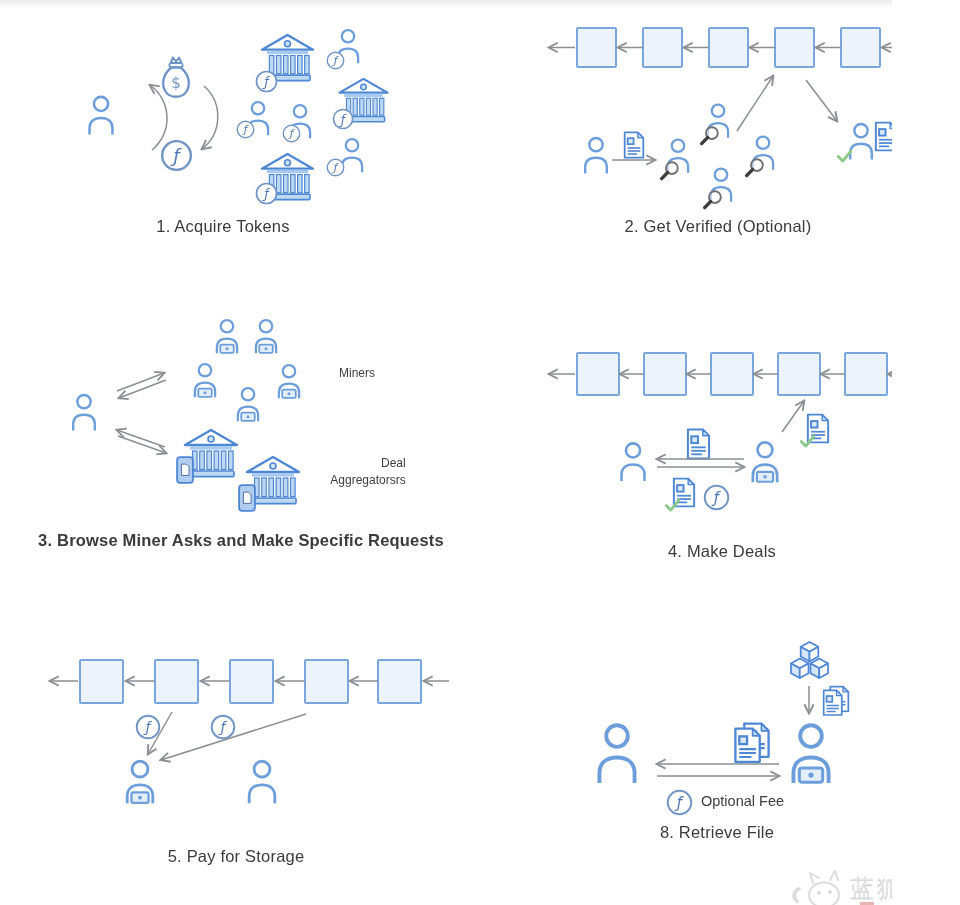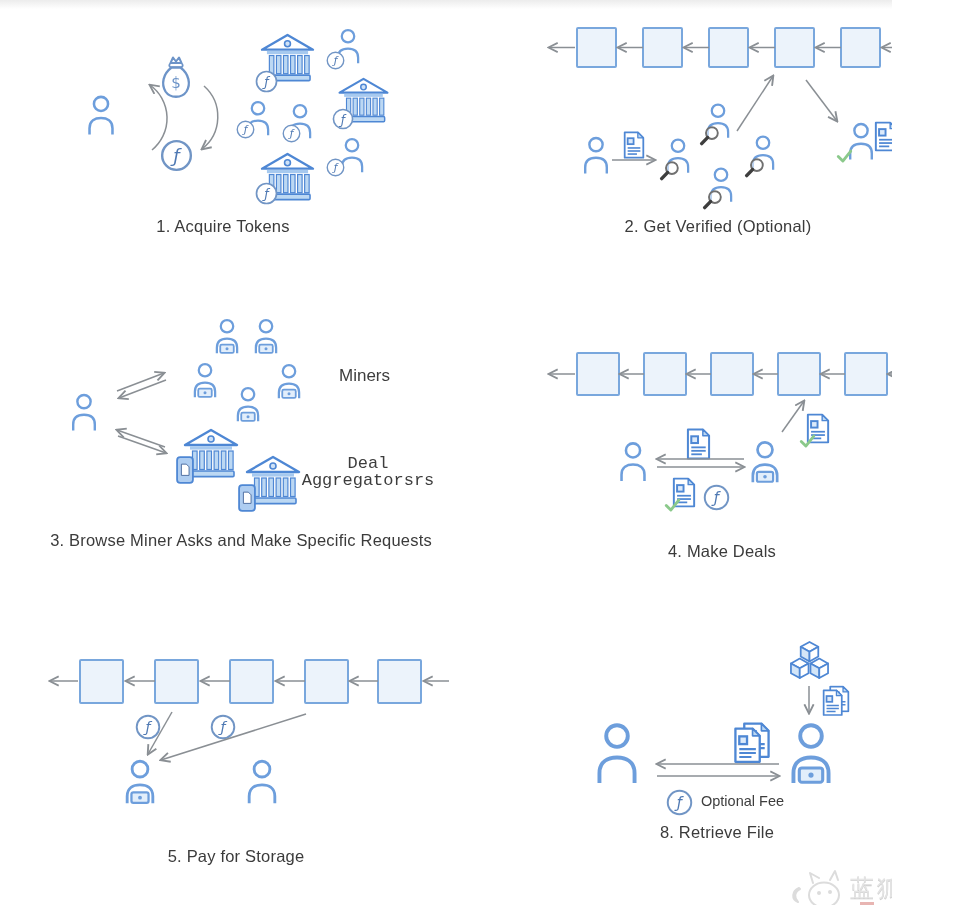--- a/index.html
+++ b/index.html
@@ -9,23 +9,23 @@
     font-family:"Liberation Sans",sans-serif;
   }
   svg.art{position:absolute;left:0;top:0;}
   .blk{fill:#ecf3fb;stroke:#79a7dd;stroke-width:2;}
   .ar{stroke:#8a8f94;stroke-width:1.5;fill:none;}
   .cap{
     position:absolute;transform:translateX(-50%);white-space:nowrap;
     font-size:16.5px;color:#3b3b3b;letter-spacing:.2px;
   }
   .sidelabel{
-    position:absolute;font-size:17px;color:#3d3d3d;white-space:nowrap;
+    position:absolute;font-size:12px;color:#3d3d3d;white-space:nowrap;
   }
-  .sidelabel.centered{transform:translateX(-50%);text-align:center;line-height:17px;font-family:Liberation Mono, monospace;}
+  .sidelabel.centered{transform:translateX(-50%);text-align:right;line-height:17px;}
   .watermark{position:absolute;left:786px;top:864px;width:174px;height:52px;}
   .watermark .wm-text{
     position:absolute;left:64px;top:8px;font-size:24px;letter-spacing:3px;
     color:#e3e3e3;text-shadow:0 1px 0 #cdcdcd;white-space:nowrap;
     font-family:"DejaVu Sans","Liberation Sans",sans-serif;
   }
   .wm-red{position:absolute;left:74px;top:38px;width:14px;height:3px;background:rgba(205,90,85,.45);}
 </style>
 </head>
 <body>
@@ -262,21 +262,21 @@
     <use href="#i-docs" x="733" y="722" width="38" height="42"></use>
     <line class="ar" x1="779" y1="764" x2="657" y2="764" marker-end="url(#arw)"></line>
     <line class="ar" x1="657" y1="776" x2="779" y2="776" marker-end="url(#arw)"></line>
     <use href="#i-miner" x="785" y="720" width="52" height="66"></use>
     <use href="#i-coin" x="666" y="789" width="27" height="27"></use>
   </g>
 </svg>
 
 <div class="cap" style="left:223px;top:217px;">1. Acquire Tokens</div>
 <div class="cap" style="left:718px;top:217px;">2. Get Verified (Optional)</div>
-<div class="cap" style="left:241px;top:531px;">3. Browse Miner Asks and Make Specific Requests</div>
+<div class="cap" style="left:241px;top:531px;font-weight:bold;">3. Browse Miner Asks and Make Specific Requests</div>
 <div class="cap" style="left:722px;top:542px;">4. Make Deals</div>
 <div class="cap" style="left:236px;top:826px;margin-top:21px;">5. Pay for Storage</div>
 <div class="cap" style="left:717px;top:823px;">8. Retrieve File</div>
 
 <div class="sidelabel" style="left:339px;top:366px;">Miners</div>
 <div class="sidelabel centered" style="left:368px;top:455px;">
   <div>Deal</div>
   <div>Aggregatorsrs</div>
 </div>
 <div class="sidelabel" style="left:701px;top:793px;font-size:14.5px;">Optional Fee</div>

